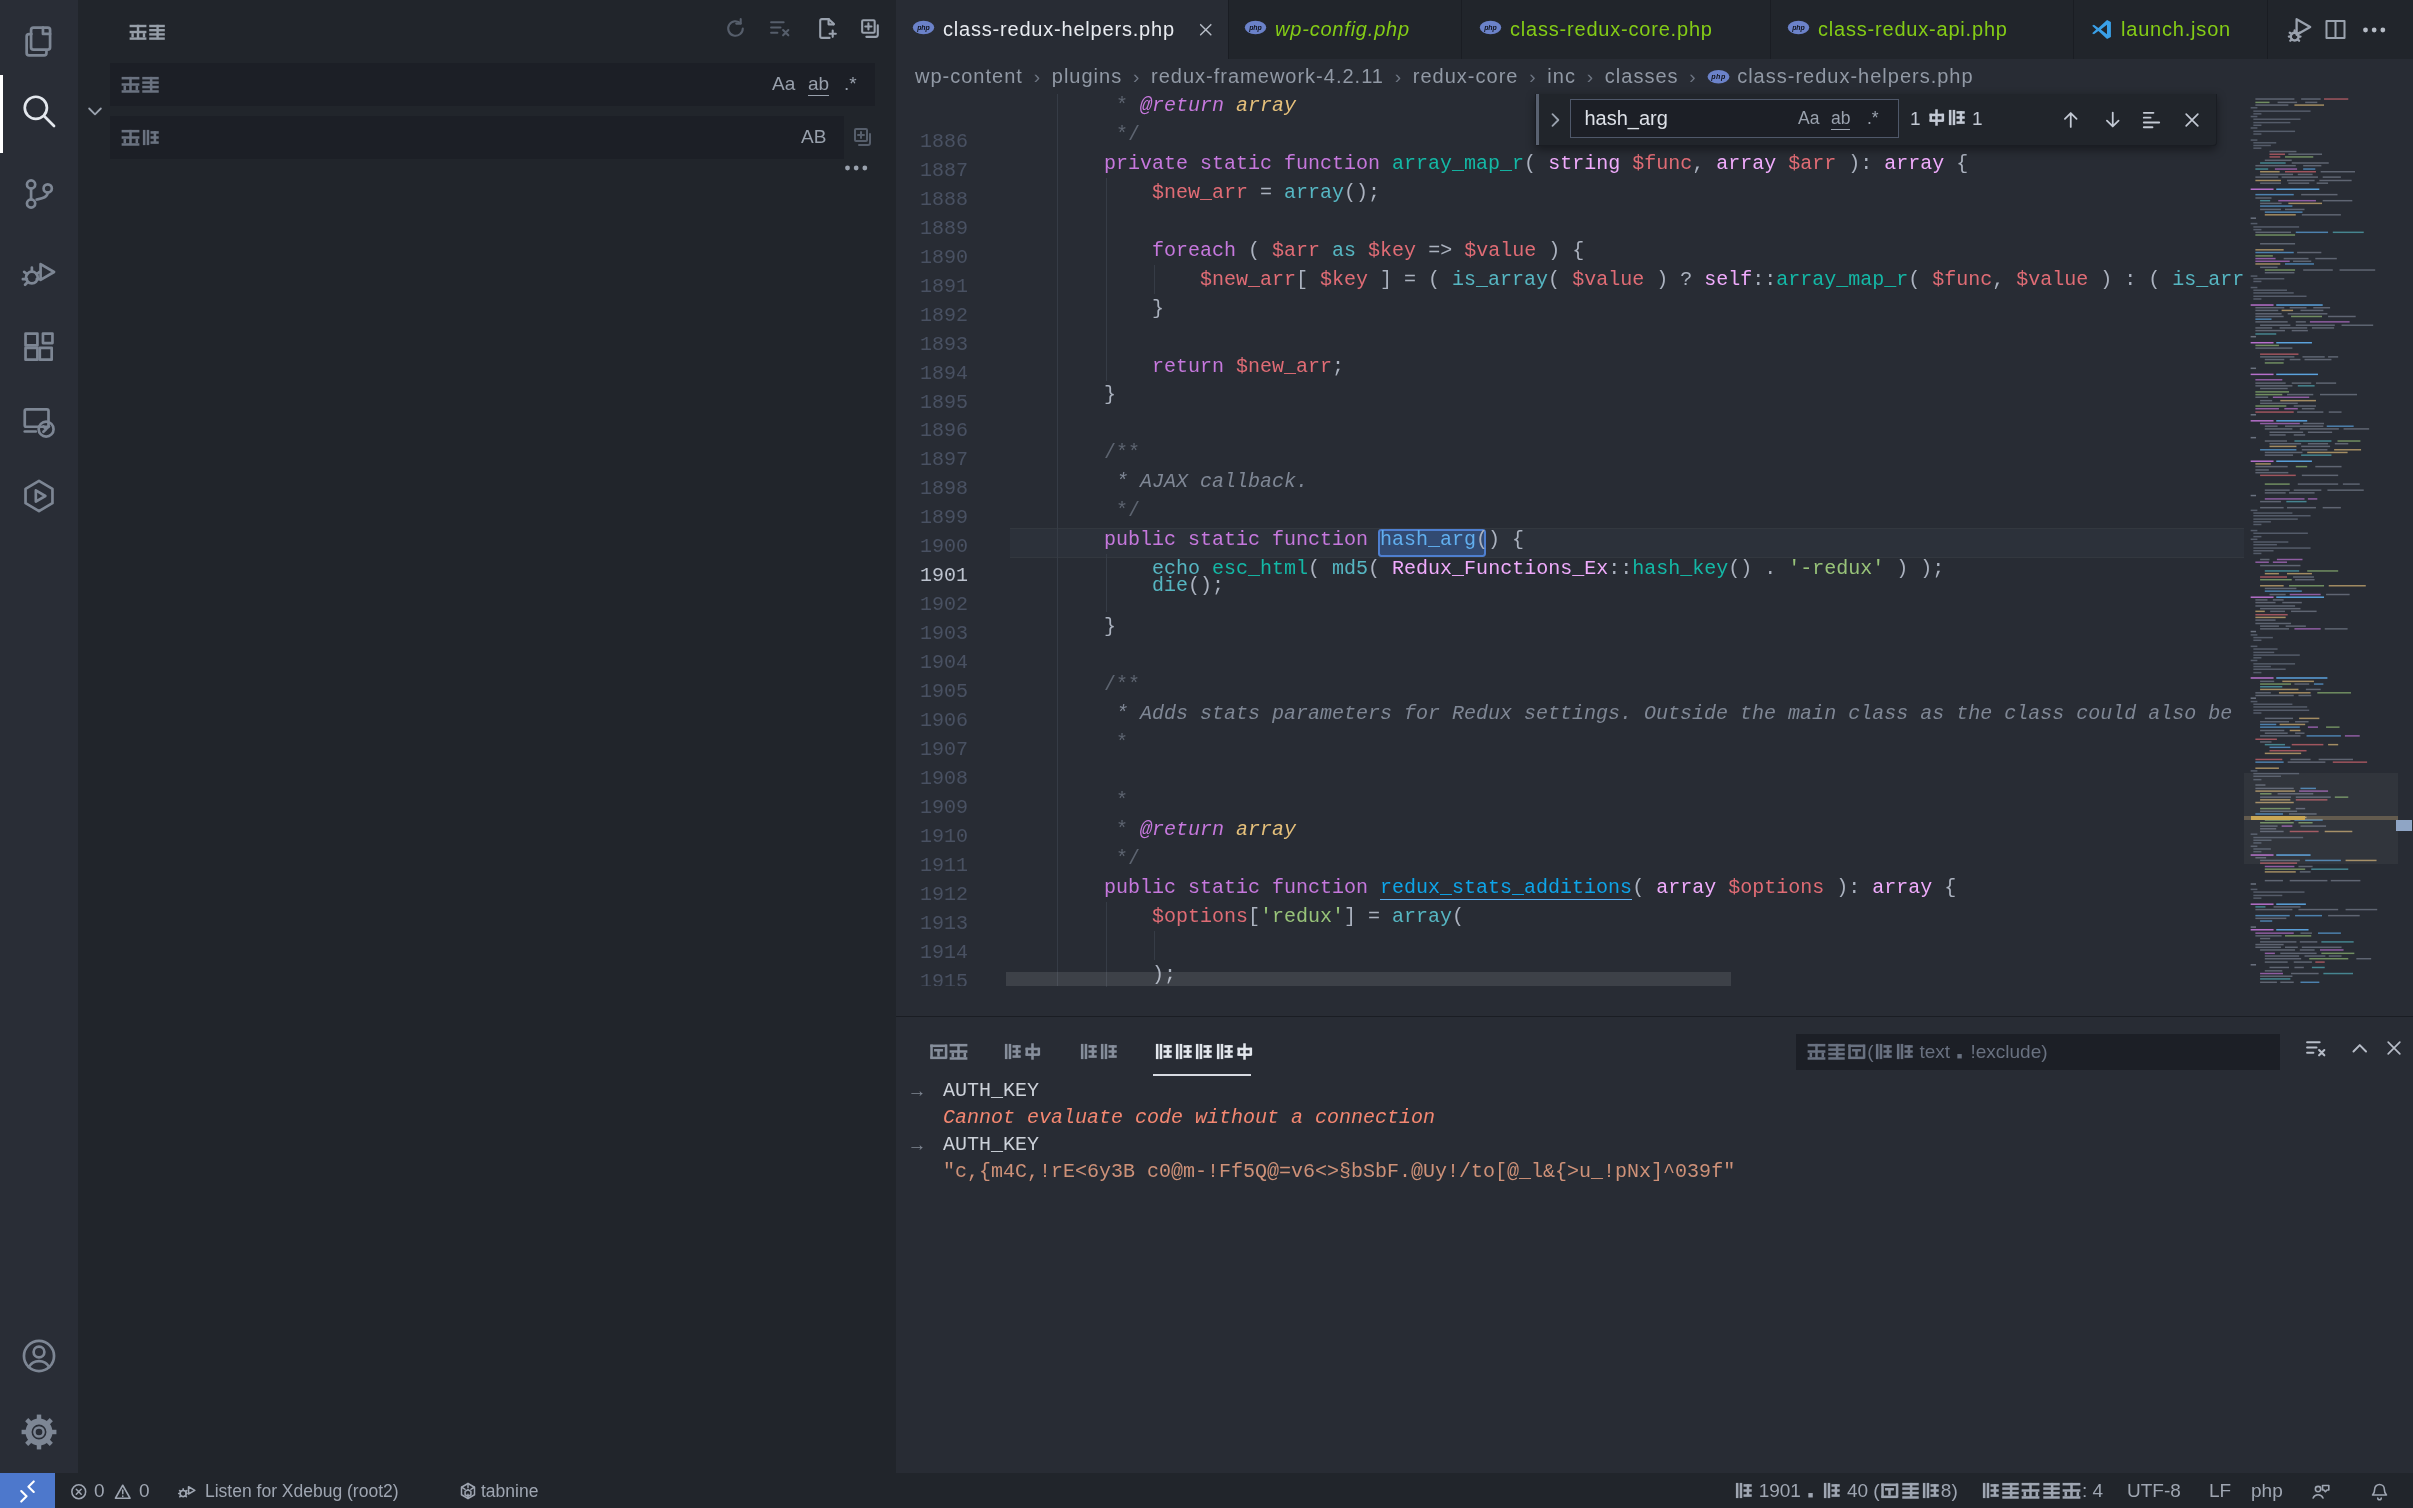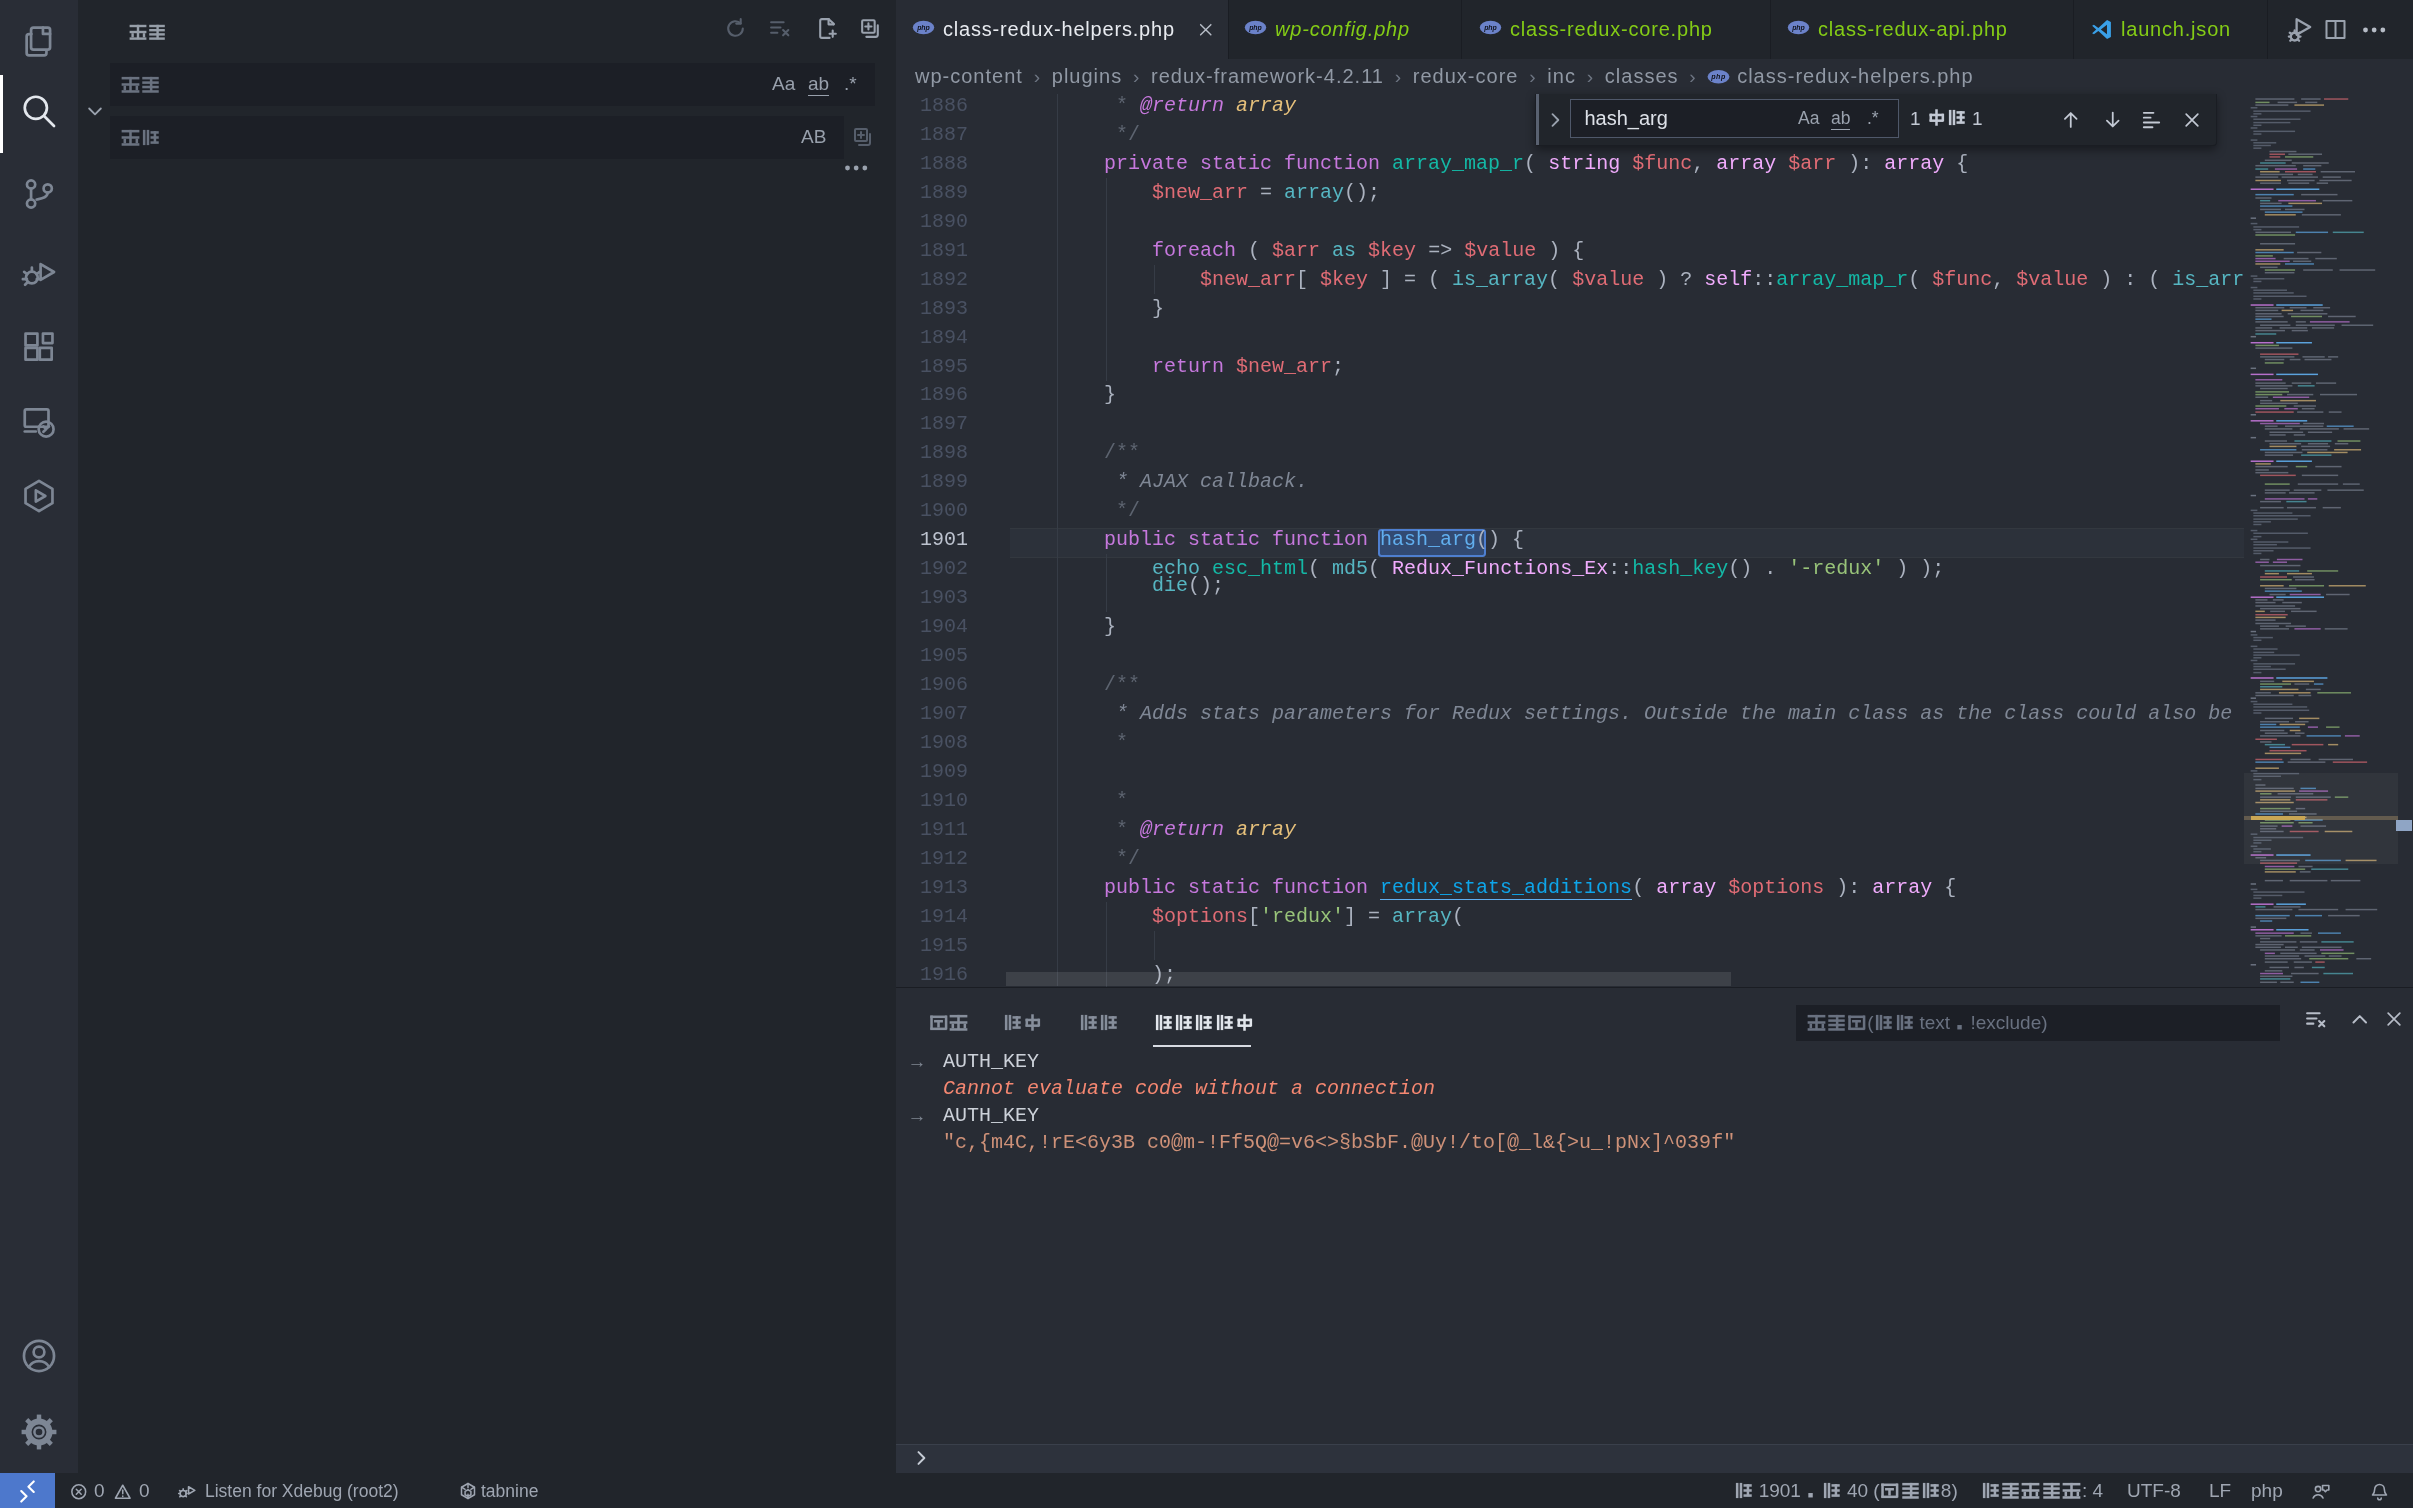--- a/index.html
+++ b/index.html
@@ -8,39 +8,39 @@
 .cj { display:inline-block; vertical-align:-13%; fill:currentColor; margin:0 0.7px; }
 #act { left:0; top:0; width:78px; height:1473px; background:#292d36; }
 #side { left:78px; top:0; width:818px; height:1473px; background:#21252b; }
 #tabbar { position:absolute; left:896px; top:0; width:1518px; height:59px; background:#21252b; }
 .tab { position:absolute; top:0; height:59px; border-right:1.3px solid #1a1d23; }
 .tab .lbl { position:absolute; top:18px; font-size:20px; color:#84cc16; white-space:nowrap; letter-spacing:0.8px; }
 #bcrumb { position:absolute; left:896px; top:59px; width:1518px; height:35px; background:#282c34; color:#9199a5; font-size:20px; letter-spacing:1px; }
 #bcrumb span { white-space:nowrap; }
 #bcrumb .sep { color:#6e7683; font-size:19px; margin:0 10.8px; }
 #code { position:absolute; left:896px; top:94px; width:1348px; height:892px; overflow:hidden; }
-.ln { position:absolute; left:0px; width:72px; text-align:right; font:20px "Liberation Mono",monospace; line-height:29px; color:#495162; }
+.ln { position:absolute; left:0px; width:72px; text-align:right; font:20px "Liberation Mono",monospace; line-height:29px; color:#495162;margin-top:36px; }
 .ln.cur { color:#bdc3cf; }
 .cl { position:absolute; left:160px; font:20px "Liberation Mono",monospace; line-height:29px; white-space:pre; }
 .cl .kw { color:#c678dd; } .cl .fn { color:#14b8a6; } .cl .var { color:#e06c75; }
 .cl .gd { color:#f0abfc; } .cl .tl { color:#56b6c2; } .cl .st { color:#98c379; }
 .cl .fg { color:#abb2bf; }
 .cl .cm { color:#5d6470; } .cl .ci { color:#7f8795; font-style:italic; }
 .cl .tp { color:#c678dd; font-style:italic; } .cl .ty { color:#e5c07b; font-style:italic; }
 .cl .fnsel { color:#61afef; }
 .cl .fnu { color:#0ea5e9; border-bottom:1.3px solid #61afef; }
 .ig { position:absolute; width:1.3px; background:#363c46; }
 #curline { position:absolute; left:1010px; top:528px; width:1234px; height:30px; background:#2c313a; border-top:0.7px solid #33383f; border-bottom:0.7px solid #33383f; }
 #selbox { position:absolute; left:1378px; top:529px; width:108px; height:28px; background:#324a72; border:2px solid #4e7fd0; border-radius:3.4px; }
 #hscroll { position:absolute; left:1006px; top:972px; width:725px; height:13.5px; background:rgba(255,255,255,0.10); }
 #findw { position:absolute; left:1535px; top:94px; width:682px; height:52px; background:#21252b; border:0.7px solid #1a1d23; border-top:none; border-radius:0 0 4px 4px; box-shadow:0 3.4px 9.4px rgba(0,0,0,0.4); }
 #findw .sash { position:absolute; left:0; top:0; width:3.4px; height:51px; background:#596170; }
 #findin { position:absolute; left:34px; top:4.7px; width:329px; height:39px; background:#1c1f26; border:1.3px solid #4f586a; color:#dde1e8; font-size:20px; line-height:36px; padding-left:13.5px; }
 .fico { position:absolute; color:#9aa2ae; font-size:17.5px; top:13.5px; }
-#panel { position:absolute; left:896px; top:987px; width:1518px; height:486px; background:#282c34; border-top:1.3px solid #1a1d23; }
+#panel { position:absolute; left:896px; top:1016px; width:1518px; height:486px; background:#282c34; border-top:1.3px solid #1a1d23; }
 .ptab { position:absolute; top:24px; font-size:19px; color:#868e9b; white-space:nowrap; }
 .ptab.on { color:#e2e6ec; }
 .crow { position:absolute; font:20px "Liberation Mono",monospace; color:#ccd1d9; white-space:pre; }
 #statbar { position:absolute; left:0; top:1473px; width:2413px; height:36px; background:#21252b; color:#9fa6b2; font-size:19px; }
 #statbar .it { position:absolute; top:6.7px; white-space:nowrap; }
 #remote { position:absolute; left:0; top:0; width:55px; height:36px; background:#4d78cc; }
 </style></head><body>
 
 <svg width="0" height="0" style="position:absolute">
 <defs>

